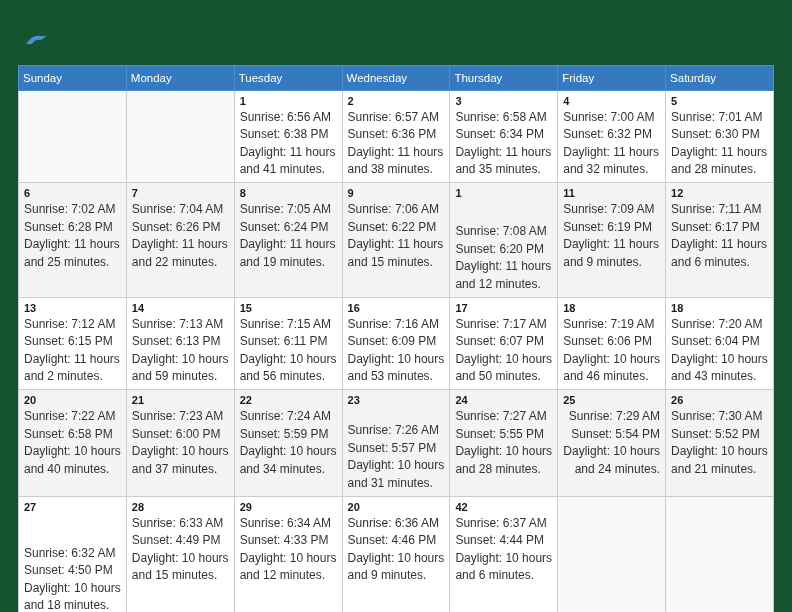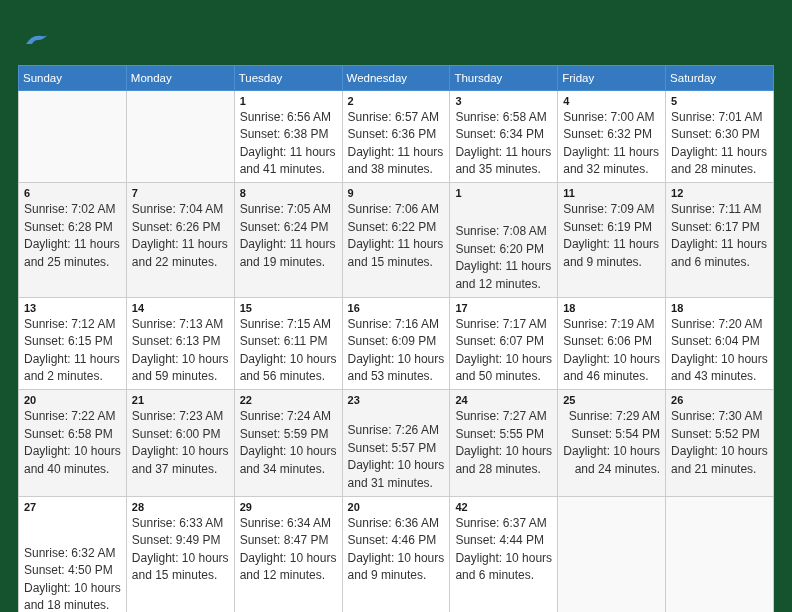--- a/index.html
+++ b/index.html
@@ -302,27 +302,27 @@
         <tr>
           <td>
             <span class="day-number">27</span>
             <div class="day-info" style="white-space: pre-line; margin-top: 32px;">Sunrise: 6:32 AM
 Sunset: 4:50 PM
 Daylight: 10 hours and 18 minutes.</div>
           </td>
           <td>
             <span class="day-number">28</span>
             <div class="day-info" style="white-space: pre-line;">Sunrise: 6:33 AM
-Sunset: 9:49 PM
+Sunset: 4:49 PM
 Daylight: 10 hours and 15 minutes.</div>
           </td>
           <td>
             <span class="day-number">29</span>
             <div class="day-info" style="white-space: pre-line;">Sunrise: 6:34 AM
-Sunset: 8:47 PM
+Sunset: 4:33 PM
 Daylight: 10 hours and 12 minutes.</div>
           </td>
           <td>
             <span class="day-number">20</span>
             <div class="day-info" style="white-space: pre-line;">Sunrise: 6:36 AM
 Sunset: 4:46 PM
 Daylight: 10 hours and 9 minutes.</div>
           </td>
           <td>
             <span class="day-number">42</span>

